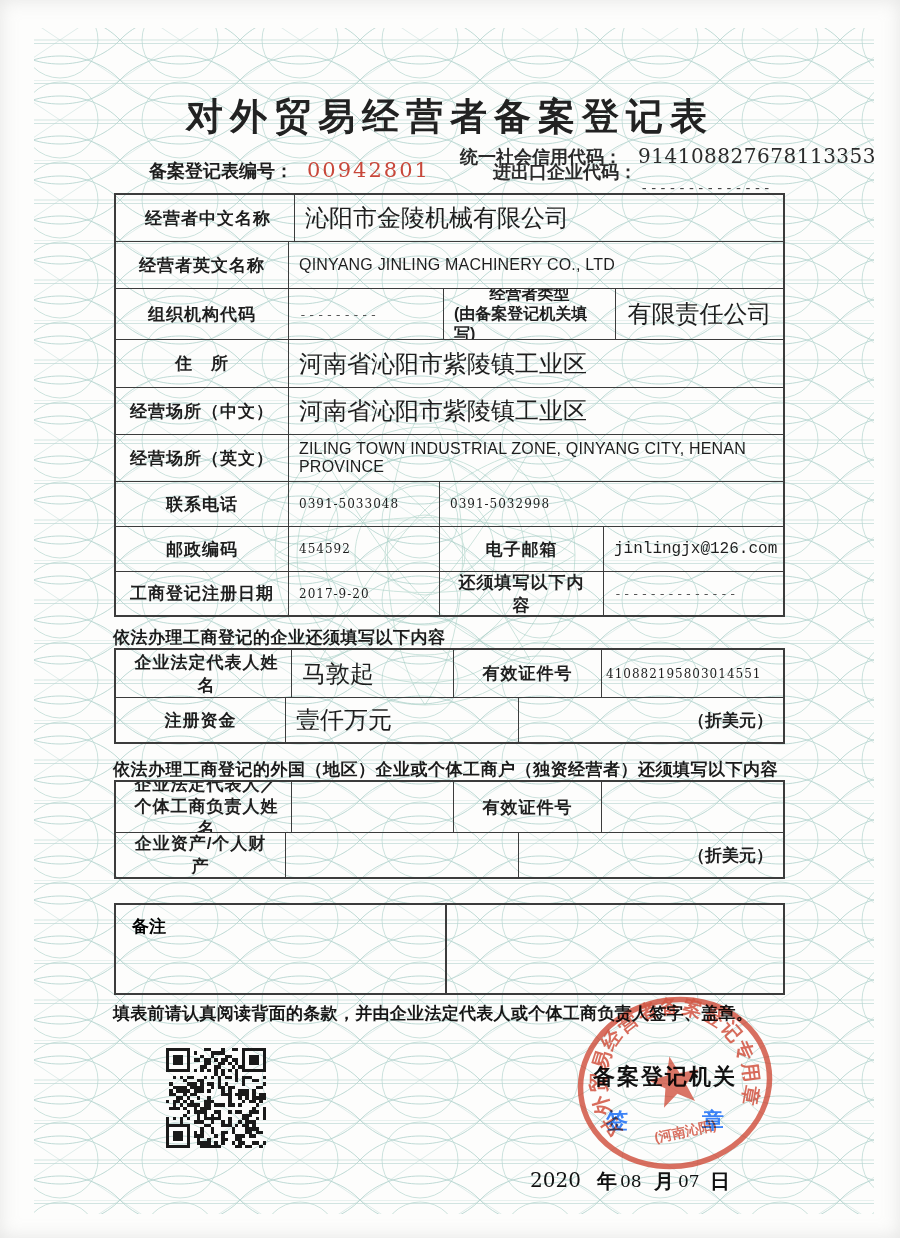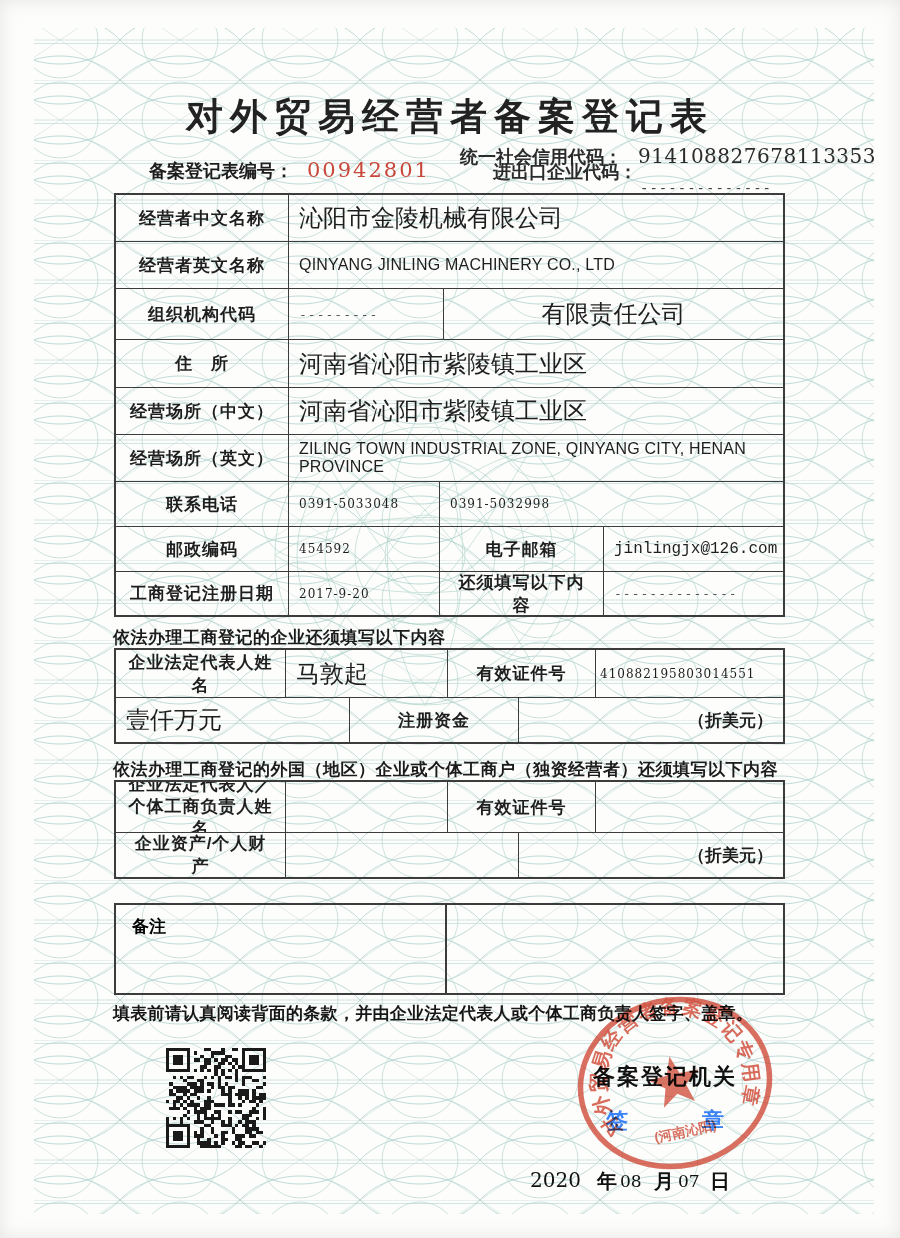--- a/index.html
+++ b/index.html
@@ -17,21 +17,21 @@
   .codeblock{position:absolute;left:455px;top:138px;width:345px;color:#2b2b2b;}
   .codeline1{position:absolute;left:5px;top:6px;font-size:18px;font-weight:bold;white-space:nowrap;}
   .codeval{font-family:"DejaVu Serif",serif;font-weight:normal;font-size:20px;margin-left:16px;letter-spacing:.5px;}
   .codeline2{position:absolute;left:38px;top:22px;font-size:18px;font-weight:bold;white-space:nowrap;}
   .codedash{position:absolute;left:185px;top:42px;font-size:14px;letter-spacing:1px;color:#444;
             font-family:"DejaVu Sans Mono",monospace;}
 
   
   .tbl{position:absolute;left:114px;width:671px;border:2px solid #3c3c3c;box-sizing:border-box;background:transparent;}
   .tr{display:flex;border-top:1.5px solid #3c3c3c;box-sizing:border-box;}
-  .tr:first-child{border-top:none;}
+  .tr:first-child{border-top:none;padding-left:6px;}
   .td{border-left:1.5px solid #3c3c3c;box-sizing:border-box;display:flex;align-items:center;
       padding:2px 10px;color:#1e1e1e;overflow:hidden;}
   .td:first-child{border-left:none;}
   .lbl{justify-content:center;text-align:center;font-size:17px;font-weight:bold;letter-spacing:1px;}
   .val{font-family:"DejaVu Serif",serif;font-size:24px;}
   .val-en{font-family:"Liberation Sans",sans-serif;font-size:16px;letter-spacing:.2px;}
   .val-num{font-family:"DejaVu Serif",serif;font-size:12px;letter-spacing:1px;}
   .val-mono{font-family:"Liberation Mono",monospace;font-size:16px;}
   .dash{color:#555;font-family:"DejaVu Sans Mono",monospace;font-size:13px;letter-spacing:1px;}
   .c1{width:172px;flex:none;}
@@ -124,20 +124,26 @@
         <div class="td lbl c1">经营者中文名称</div>
         <div class="td val c4">沁阳市金陵机械有限公司</div>
       </div>
       <div class="tr" style="height:47px">
         <div class="td lbl c1">经营者英文名称</div>
         <div class="td val-en td c4">QINYANG JINLING MACHINERY CO., LTD</div>
       </div>
       <div class="tr" style="height:51px">
         <div class="td lbl c1">组织机构代码</div>
         <div class="td r3a dash">---------</div>
+        <div class="td r3b">
+          <div class="sub2">
+            <span>经营者类型</span>
+            <span>(由备案登记机关填写)</span>
+          </div>
+        </div>
         <div class="td val r3c">有限责任公司</div>
       </div>
       <div class="tr" style="height:48px">
         <div class="td lbl c1">住　所</div>
         <div class="td val c4">河南省沁阳市紫陵镇工业区</div>
       </div>
       <div class="tr" style="height:47px">
         <div class="td lbl c1">经营场所（中文）</div>
         <div class="td val c4">河南省沁阳市紫陵镇工业区</div>
       </div>
@@ -166,22 +172,22 @@
 
     <div class="sechead" style="top:626px">依法办理工商登记的企业还须填写以下内容</div>
     <div class="tbl" style="top:648px">
       <div class="tr" style="height:47px">
         <div class="td lbl s-c1">企业法定代表人姓名</div>
         <div class="td val s-c2">马敦起</div>
         <div class="td lbl s-c3">有效证件号</div>
         <div class="td val-num td s-c4" style="padding:2px 4px">410882195803014551</div>
       </div>
       <div class="tr" style="height:45px">
+        <div class="td lbl s-c1">注册资金</div>
         <div class="td val s-half" style="align-items:flex-start;padding-top:6px">壹仟万元</div>
-        <div class="td lbl s-c1">注册资金</div>
         <div class="td note-usd">（折美元）</div>
       </div>
     </div>
 
     <div class="sechead" style="top:758px">依法办理工商登记的外国（地区）企业或个体工商户（独资经营者）还须填写以下内容</div>
     <div class="tbl" style="top:780px">
       <div class="tr" style="height:50px">
         <div class="td lbl s-c1">
           <div class="two-line">
             <span>企业法定代表人／</span>

